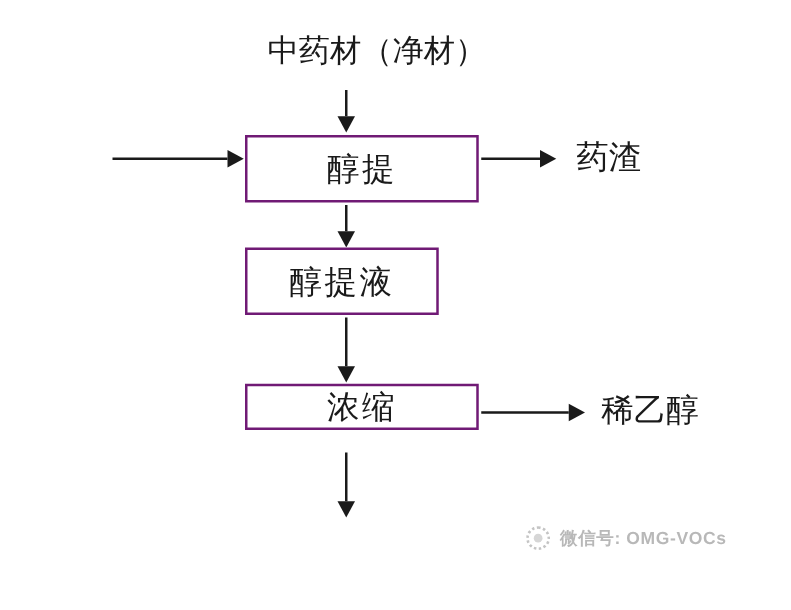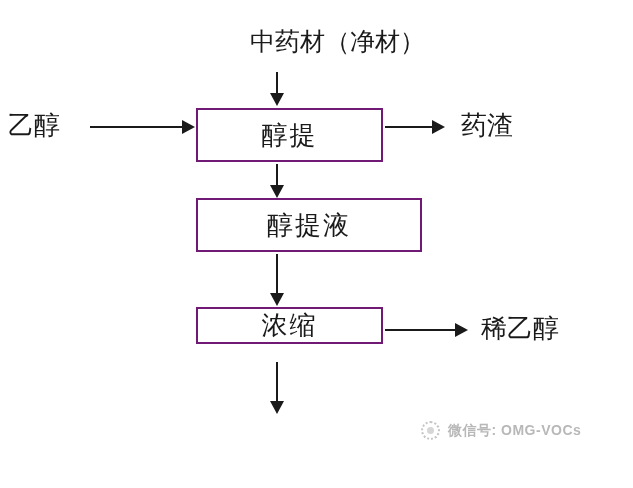--- a/index.html
+++ b/index.html
@@ -19,21 +19,20 @@
   .label {
     position: absolute;
     font-size: 26px;
     line-height: 1.1;
     color: #1a1a1a;
     white-space: nowrap;
   }
   .title {
     font-size: 25px;
     letter-spacing: 0px;
-    margin-left: 36px;
   }
   .box {
     position: absolute;
     border: 2px solid #701a75;
     background: #ffffff;
     display: flex;
     align-items: center;
     justify-content: center;
     font-size: 26px;
     box-sizing: border-box;
@@ -106,35 +105,34 @@
 </style>
 </head>
 <body>
 
 <div class="canvas">
 
   <div class="label title" style="left:214px; top:28px;">中药材（净材）</div>
 
   <div class="arrow-v" style="left:276px; top:72px; height:21px;"></div>
 
-  <div class="label" style="left:8px; top:112px;">乙醇</div>
 
   <div class="arrow-h" style="left:90px; top:126px; width:92px;"></div>
 
   <div class="box" style="left:196px; top:108px; width:187px; height:54px;">
     <span>醇提</span>
   </div>
 
   <div class="arrow-h" style="left:385px; top:126px; width:47px;"></div>
 
   <div class="label" style="left:461px; top:112px;">药渣</div>
 
   <div class="arrow-v" style="left:276px; top:164px; height:21px;"></div>
 
-  <div class="box" style="left:196px; top:198px; width:226px; height:54px;">
+  <div class="box" style="left:196px; top:198px; width:155px; height:54px;">
     <span>醇提液</span>
   </div>
 
   <div class="arrow-v" style="left:276px; top:254px; height:39px;"></div>
 
   <div class="box" style="left:196px; top:307px; width:187px; height:37px;">
     <span>浓缩</span>
   </div>
 
   <div class="arrow-h" style="left:385px; top:329px; width:70px;"></div>

